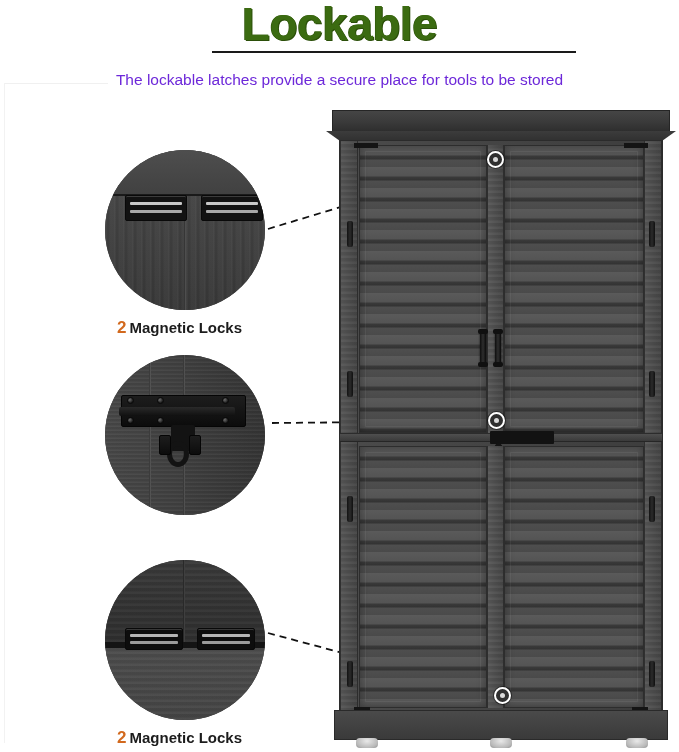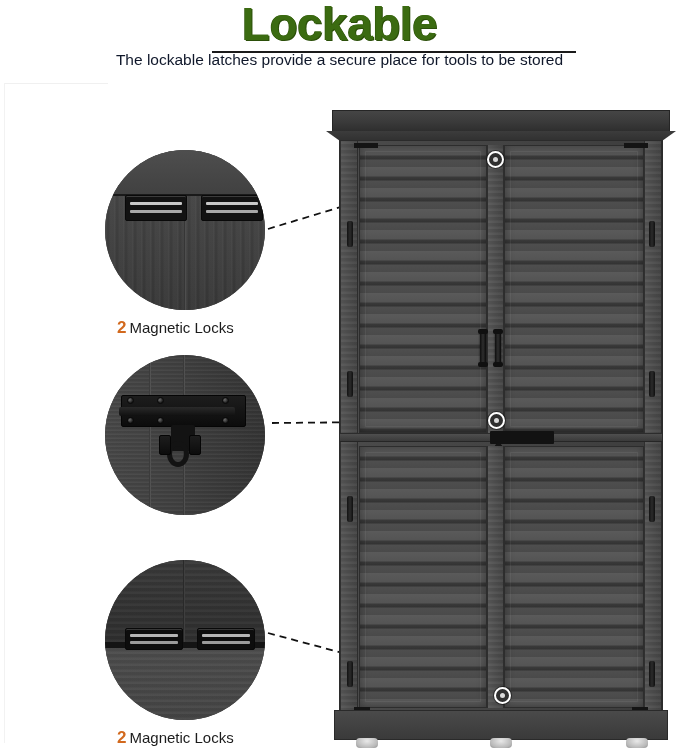--- a/index.html
+++ b/index.html
@@ -26,24 +26,24 @@
   }
 
   #title-rule {
     position:absolute;
     left:212px; top:51px;
     width:364px; height:2px;
     background:#1a1a1a;
   }
 
   #subtitle {
-    position:absolute; left:0; top:48px; width:679px;
+    position:absolute; left:0; top:68px; width:679px;
     text-align:center;
     font-size:15.5px;
-    color:#0f172a;
+    color:#6d28d9;
     line-height:24px;
   }
 
   
   #frame-edge-top {
     position:absolute; left:4px; top:83px; width:104px; height:1px;
     background:#f0f0f0;
   }
   #frame-edge-left {
     position:absolute; left:4px; top:83px; width:1px; height:660px;
@@ -68,21 +68,21 @@
     font-size:15px;
     color:#1c1c1c;
     white-space:nowrap;
   }
   .callout-label .num {
     color:#d2691e;
     font-weight:bold;
     font-size:17px;
     margin-right:3px;
   }
-  .callout-label .txt { font-weight:400; }
+  .callout-label .txt { font-weight:700; }
 
   
   .wood {
     position:absolute; inset:0;
     background:
       repeating-linear-gradient(90deg,
         rgba(255,255,255,0.045) 0px, rgba(255,255,255,0.045) 1px,
         rgba(0,0,0,0.05) 2px, rgba(0,0,0,0.05) 4px,
         rgba(255,255,255,0.02) 5px, rgba(255,255,255,0.02) 9px),
       linear-gradient(180deg,#4a4a4a 0%,#424242 45%,#383838 100%);

